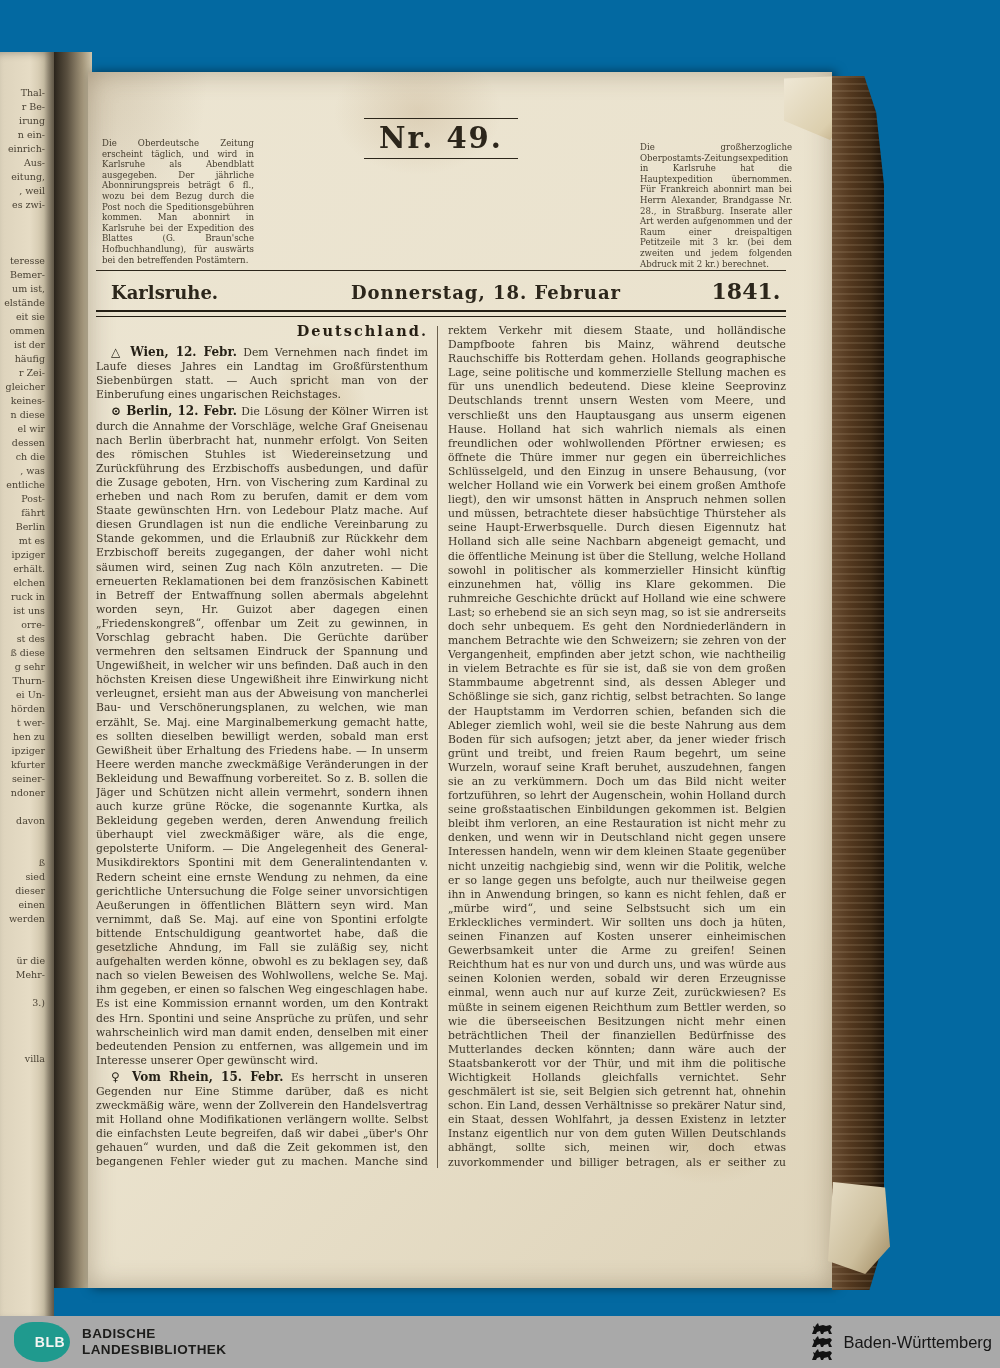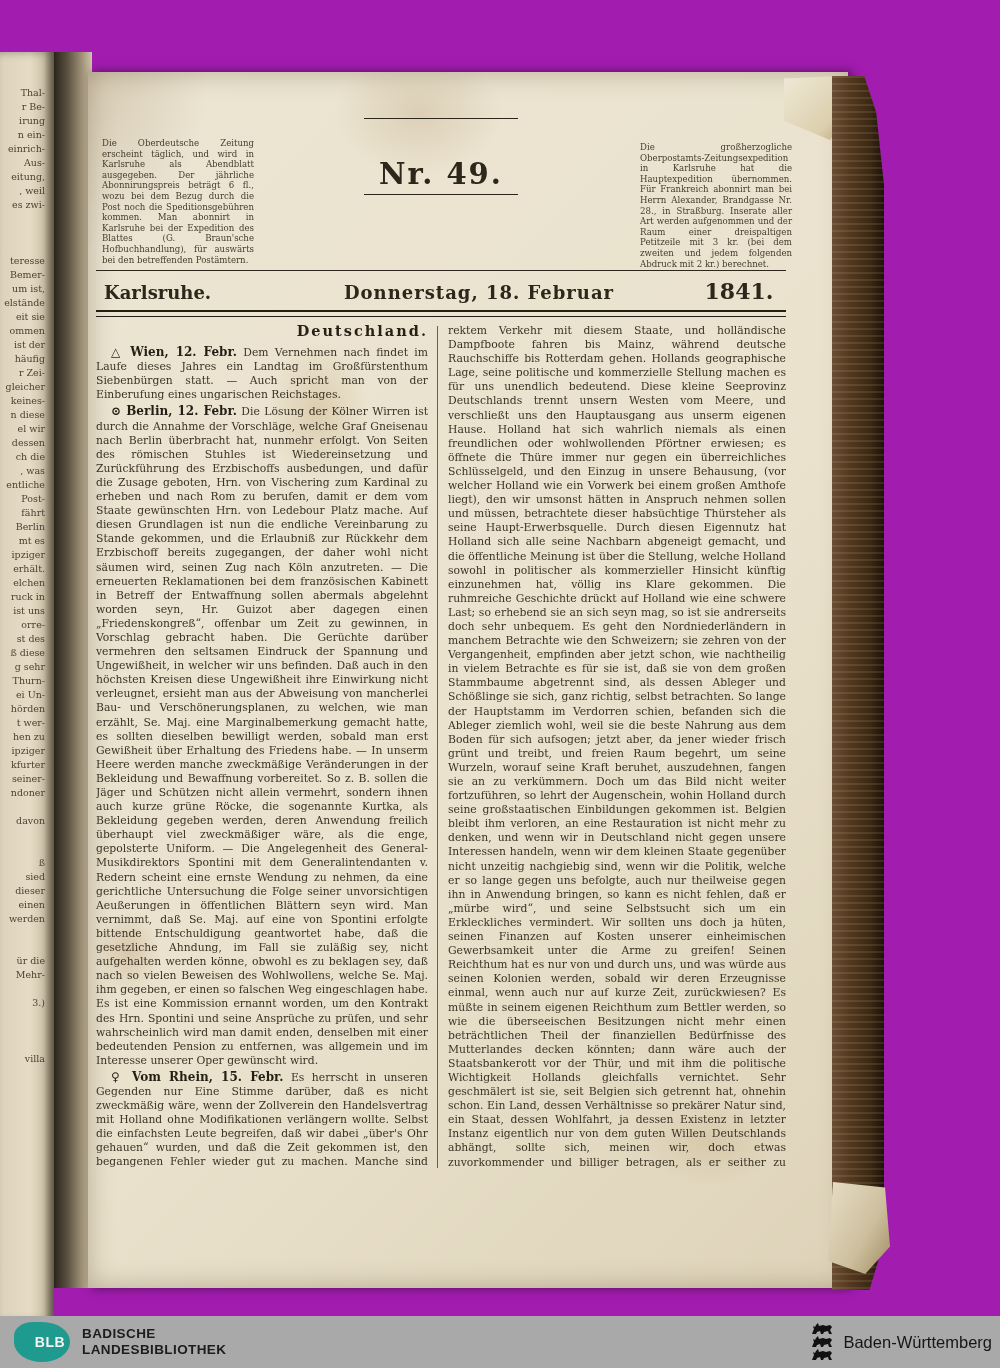--- a/index.html
+++ b/index.html
@@ -1,54 +1,54 @@
 <!DOCTYPE html>
 <html><head>
 <meta charset="utf-8">
 <style>
   html,body{margin:0;padding:0;}
   body{width:1000px;height:1368px;background:#0b0b0b;overflow:hidden;
        font-family:"DejaVu Serif", serif;-webkit-font-smoothing:antialiased;}
-  .stage{position:relative;width:1000px;height:1368px;background:#a21caf;text-decoration:underline;}
+  .stage{position:relative;width:1000px;height:1368px;background:#0369a1;text-decoration:underline;}
 
   
   .prev-strip{position:absolute;left:0;top:52px;width:54px;height:1236px;
     background:linear-gradient(90deg,#ddd3bc 0%,#e6dcc5 55%,#cfc4aa 82%,#8d8068 100%);
     box-shadow:inset -6px 0 10px rgba(0,0,0,.35);}
   .prev-strip .frag{height:14px;line-height:14px;font-size:9.5px;color:#4a4234;
     text-align:right;padding-right:9px;white-space:nowrap;overflow:hidden;}
   .gutter-shadow{position:absolute;left:54px;top:52px;width:38px;height:1236px;
     background:linear-gradient(90deg,#2a241b 0%,#5a5040 35%,#a2957a 75%,#cfc5ab 100%);}
 
   
   .paper{position:absolute;left:88px;top:72px;width:744px;height:1216px;
     background:
       radial-gradient(ellipse 70px 100px at 230px 340px, rgba(165,125,60,.22), transparent 70%),
       radial-gradient(ellipse 46px 60px  at 40px 880px,  rgba(150,100,50,.22), transparent 70%),
       radial-gradient(ellipse 100px 60px at 620px 1070px,rgba(160,120,60,.16), transparent 70%),
       radial-gradient(ellipse 120px 90px at 330px 40px,  rgba(150,110,60,.18), transparent 70%),
       radial-gradient(ellipse 200px 300px at 0px 0px,    rgba(120,90,50,.20),  transparent 60%),
       linear-gradient(135deg,#ece5d2 0%,#eae2cd 55%,#ded3b9 100%);
     box-shadow:inset 0 0 26px rgba(90,70,40,.35), 4px 0 10px rgba(0,0,0,.5);
-    color:#38claimed;padding-left:16px;}
+    color:#38claimed;}
   .content{position:absolute;left:8px;top:0;width:690px;height:1216px;color:#352f24;}
 
   
   .notice{position:absolute;width:152px;font-size:8.6px;line-height:10.6px;
     text-align:justify;color:#46;color:#453d2e;}
   .notice-left{left:6px;top:66px;}
   .notice-right{left:544px;top:70px;}
   .issue-block{position:absolute;left:250px;top:46px;width:190px;text-align:center;}
   .issue-rule{height:0;border-top:1.6px solid #2c261b;margin:0 18px;}
-  .issue-no{font-size:29px;font-weight:bold;color:#2c261b;letter-spacing:2px;padding:2px 0 3px;margin-top:36px;}
+  .issue-no{font-size:29px;font-weight:bold;color:#2c261b;letter-spacing:2px;padding:2px 0 3px;}
   .masthead{position:absolute;left:0;top:108px;width:690px;text-align:center;
     font-size:47px;font-weight:bold;color:#2b251a;letter-spacing:1px;
     font-family:"DejaVu Serif",serif;}
   .rule-thin{position:absolute;left:0;top:198px;width:690px;border-top:1.6px solid #2c261b;}
-  .dateline{position:absolute;left:8px;top:206px;width:690px;display:flex;align-items:baseline;
+  .dateline{position:absolute;left:15px;top:206px;width:690px;display:flex;align-items:baseline;
     font-weight:bold;color:#2c261b;gap:31px;}
   .dl-place{font-size:18px;flex:0 0 170px;}
   .dl-day{font-size:18px;flex:1;text-align:center;letter-spacing:1px;}
   .dl-year{font-size:22px;flex:0 0 110px;text-align:center;}
   .rule-thick{position:absolute;left:0;top:238px;width:690px;height:4px;
     border-top:2.6px solid #241f15;border-bottom:1.2px solid #241f15;}
 
   
   .columns{position:absolute;left:0;top:252px;width:690px;height:846px;overflow:hidden;}
   .col{position:absolute;top:0;width:332px;height:846px;overflow:hidden;

